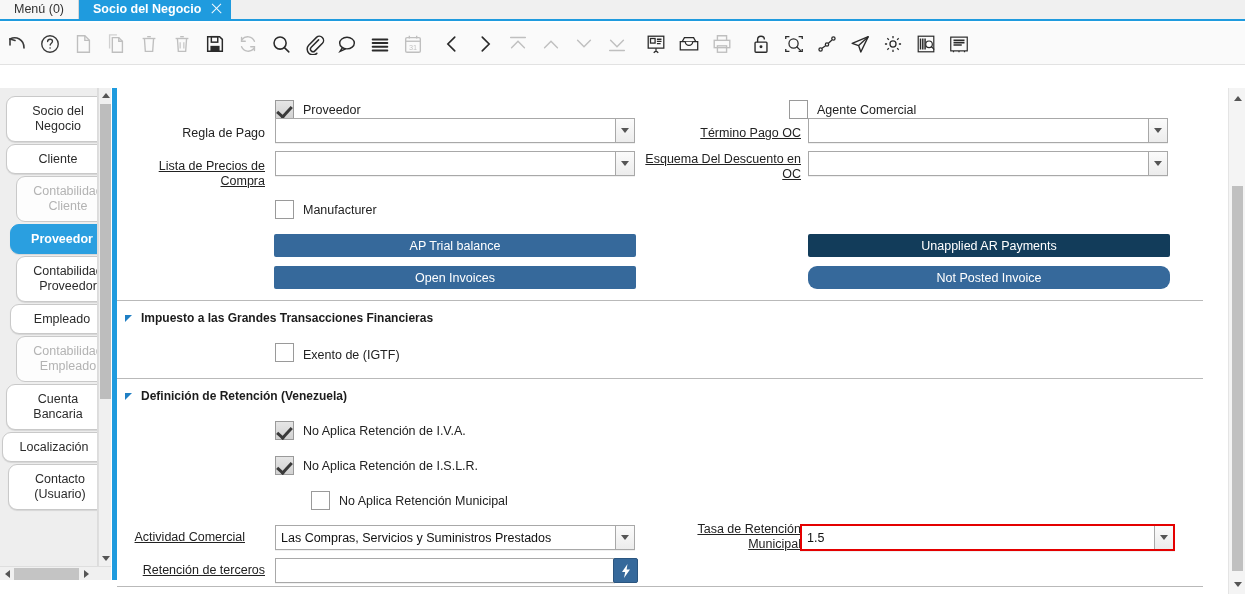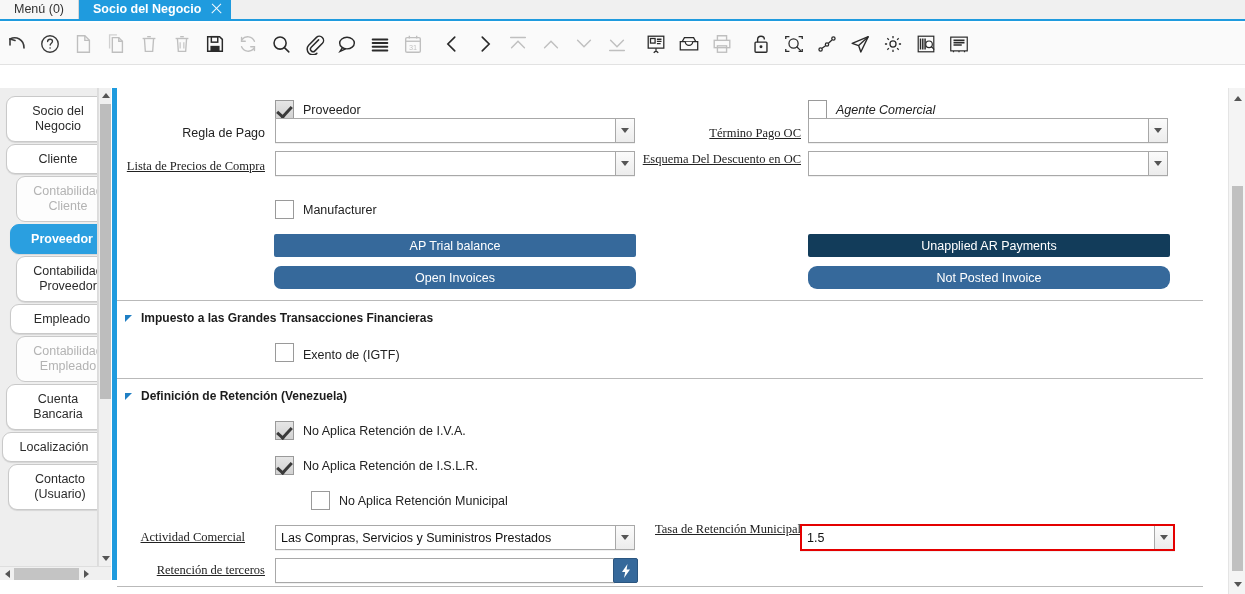--- a/index.html
+++ b/index.html
@@ -119,21 +119,21 @@
   
   .form {
     position: absolute; left: 117px; top: 88px;
     width: 1100px; height: 506px; background: #ffffff;
     overflow: hidden;
   }
   .flabel {
     font-size: 12.5px; color: #222; text-align: right;
     line-height: 15px;
   }
-  .flabel.link { text-decoration: underline; font-family: Liberation Serif, serif; }
+  .flabel.link { text-decoration: underline; }
   .fctl { position: absolute; }
 
   .inputbox {
     display: flex; align-items: stretch;
     border: 1px solid #a8a8a8; background: #ffffff; height: 25px;
     box-shadow: 0 1px 0 rgba(0,0,0,.06);
   }
   .inputbox .txt {
     flex: 1; padding: 0 5px; display:flex; align-items:center;
     font-size: 12.5px; color: #111; background:#fff; overflow:hidden;
@@ -498,21 +498,21 @@
   </div>
 
   <div class="accent-bar"></div>
 
   <div class="form">
 
     <div class="chk-wrap fctl" style="left:158px; top:12px;">
       <span class="chk checked"></span>
       <span class="chk-label">Proveedor</span>
     </div>
-    <div class="chk-wrap fctl" style="left:691px; top:12px;font-style:italic;">
+    <div class="chk-wrap fctl" style="left:672px; top:12px;">
       <span class="chk"></span>
       <span class="chk-label">Agente Comercial</span>
     </div>
 
     <div class="flabel fctl" style="left:0px; top:38px; width:148px;">
       <span>Regla de Pago</span>
     </div>
     <div class="inputbox fctl" style="left:158px; top:30px; width:360px;">
       <span class="txt"></span>
       <span class="drop">
@@ -551,21 +551,21 @@
     </div>
 
     <div class="chk-wrap fctl" style="left:158px; top:112px;">
       <span class="chk"></span>
       <span class="chk-label">Manufacturer</span>
     </div>
 
     <div class="bigbtn fctl" style="left:157px; top:146px; width:362px; background:#36699B;">
       <span>AP Trial balance</span>
     </div>
-    <div class="bigbtn fctl" style="left:157px; top:178px; width:362px; background:#36699B;border-radius:7px;">
+    <div class="bigbtn fctl" style="left:157px; top:178px; width:362px; background:#36699B;">
       <span>Open Invoices</span>
     </div>
     <div class="bigbtn fctl" style="left:691px; top:146px; width:362px; background:#123C5A;">
       <span>Unapplied AR Payments</span>
     </div>
     <div class="bigbtn fctl" style="left:691px; top:178px; width:362px; background:#36699B;border-radius:9px;">
       <span>Not Posted Invoice</span>
     </div>
 
     <div class="sep" style="left:0px; top:212px; width:1086px;"></div>

